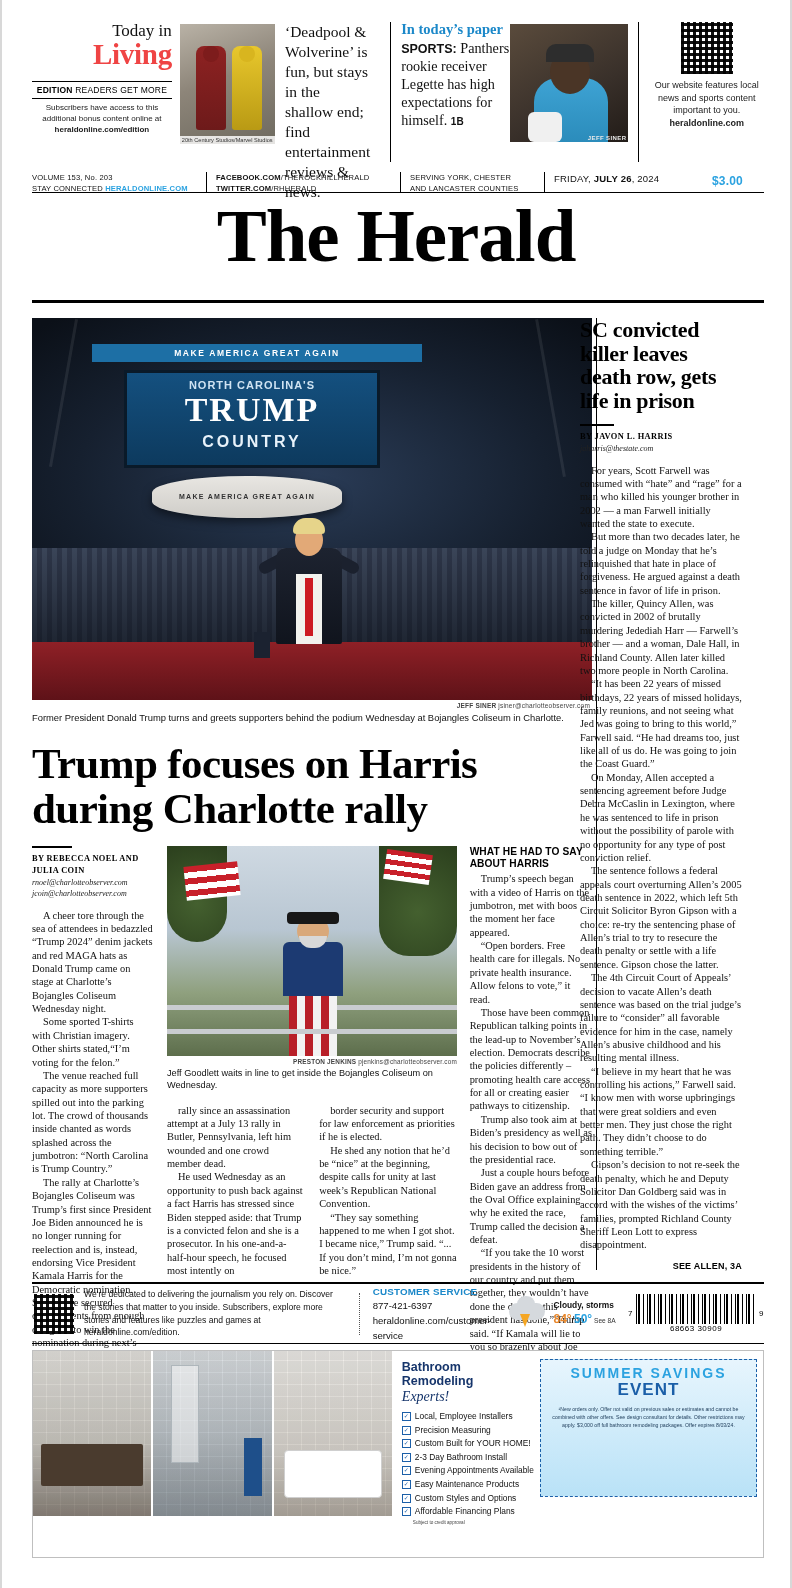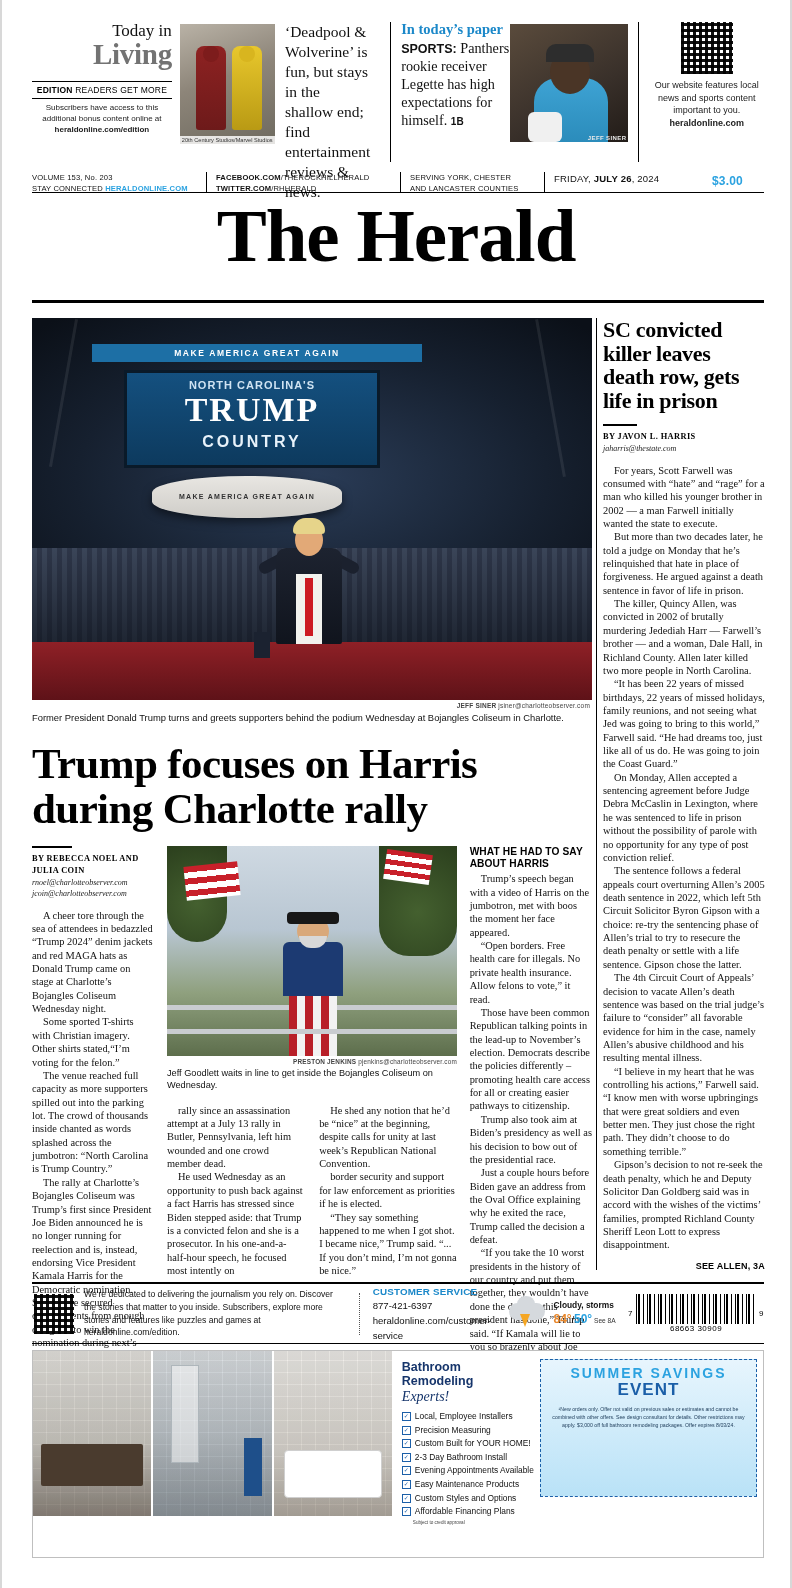--- a/index.html
+++ b/index.html
@@ -3,21 +3,21 @@
 <meta charset="utf-8">
 <style>
   html,body{margin:0;padding:0;background:#d8d8d8;}
   body{font-family:"Liberation Sans",sans-serif;}
   .page{width:788px;height:1588px;margin:0 auto;background:#ffffff;position:relative;overflow:hidden;}
 
   
   .promo{position:absolute;left:30px;top:22px;width:732px;height:140px;display:flex;}
   .promo-living{width:152px;padding-right:8px;box-sizing:border-box;}
   .today-in{font-family:"Liberation Serif",serif;font-size:17px;text-align:right;line-height:1;color:#111;}
-  .living-word{font-family:"Liberation Serif",serif;font-weight:bold;font-size:29px;color:#737373;text-align:right;line-height:1.05;letter-spacing:-.3px;}
+  .living-word{font-family:"Liberation Serif",serif;font-weight:bold;font-size:29px;color:#ef4444;text-align:right;line-height:1.05;letter-spacing:-.3px;}
   .edition-box{margin-top:12px;border-top:1.5px solid #000;border-bottom:1.5px solid #000;padding:3px 0;}
   .edition-line{font-size:8.5px;letter-spacing:.2px;text-align:center;}
   .edition-line b{font-weight:bold;}
   .edition-sub{font-size:8px;line-height:1.35;text-align:center;padding:4px 2px 0;color:#222;}
   .edition-sub b{font-weight:bold;}
 
   .promo-img1{width:98px;height:120px;position:relative;overflow:hidden;align-self:flex-start;margin-top:2px;}
   .dp-bg{position:absolute;inset:0;background:linear-gradient(160deg,#b9b2a6 0%,#8d8579 45%,#6e6a5f 100%);}
   .dp-fig{position:absolute;bottom:14px;width:30px;border-radius:8px 8px 3px 3px;}
   .dp-red{left:16px;height:84px;background:linear-gradient(180deg,#8e2222 0%,#6d1a1a 100%);}
@@ -64,21 +64,21 @@
 
   
   .masthead{position:absolute;left:0;right:0;top:198px;text-align:center;}
   .masthead .nameplate{font-family:"Liberation Serif",serif;font-weight:bold;font-size:75px;letter-spacing:-1px;color:#000;line-height:1;}
   .mast-rule-top{position:absolute;left:30px;top:192px;width:732px;height:1px;background:#000;}
   .mast-rule-bot{position:absolute;left:30px;top:300px;width:732px;height:3px;background:#000;}
 
   
   .content{position:absolute;left:30px;top:318px;width:732px;}
   .col-left{position:absolute;left:0;top:0;width:560px;}
-  .col-right{position:absolute;left:571px;top:0;width:162px;}
+  .col-right{position:absolute;left:548px;top:0;width:162px;}
   .vert-div{position:absolute;left:564px;top:0;width:1px;height:952px;background:#000;}
 
   
   .lead-photo{width:560px;height:382px;position:relative;overflow:hidden;background:#121a26;}
   .arena{position:absolute;inset:0;background:
      radial-gradient(ellipse 70% 55% at 50% 42%, #2a3c57 0%, #16202f 60%, #0b1018 100%);}
   .jumbo{position:absolute;left:92px;top:52px;width:250px;height:92px;background:linear-gradient(180deg,#14507f 0%,#0d3a5e 100%);border:3px solid #0a1a29;}
   .jumbo .j1{position:absolute;top:6px;left:0;right:0;text-align:center;font-family:"Liberation Sans",sans-serif;font-weight:bold;font-size:11px;color:#cfe3f2;letter-spacing:1px;}
   .jumbo .j2{position:absolute;top:20px;left:0;right:0;text-align:center;font-family:"Liberation Serif",serif;font-weight:bold;font-size:34px;color:#fff;letter-spacing:2px;line-height:1;}
   .jumbo .j3{position:absolute;top:60px;left:0;right:0;text-align:center;font-family:"Liberation Sans",sans-serif;font-weight:bold;font-size:16px;color:#e8f2fa;letter-spacing:3px;}
@@ -374,22 +374,22 @@
           <div style="display:flex;margin-top:12px;">
             <div class="sc">
               <div class="body-txt">
                 <p>rally since an assassination attempt at a July 13 rally in Butler, Pennsylvania, left him wounded and one crowd member dead.</p>
                 <p>He used Wednesday as an opportunity to push back against a fact Harris has stressed since Biden stepped aside: that Trump is a convicted felon and she is a prosecutor. In his one-and-a-half-hour speech, he focused most intently on</p>
               </div>
             </div>
             <div class="sc-gap"></div>
             <div class="sc">
               <div class="body-txt">
+                <p>border security and support for law enforcement as priorities if he is elected.</p>
                 <p>He shed any notion that he’d be “nice” at the beginning, despite calls for unity at last week’s Republican National Convention.</p>
-                <p>border security and support for law enforcement as priorities if he is elected.</p>
                 <p>“They say something happened to me when I got shot. I became nice,” Trump said. “... If you don’t mind, I’m not gonna be nice.”</p>
               </div>
             </div>
           </div>
         </div>
 
         <div class="sc-gap"></div>
 
         <div class="sc">
           <div class="subhead">WHAT HE HAD TO SAY ABOUT HARRIS</div>

